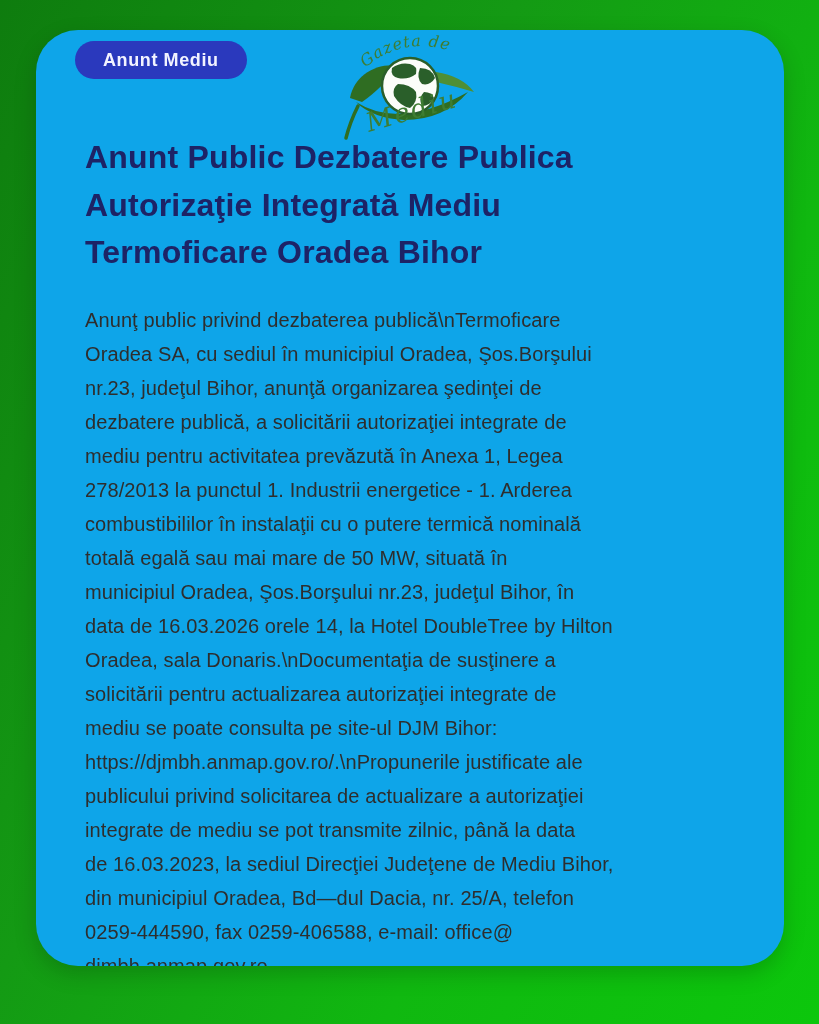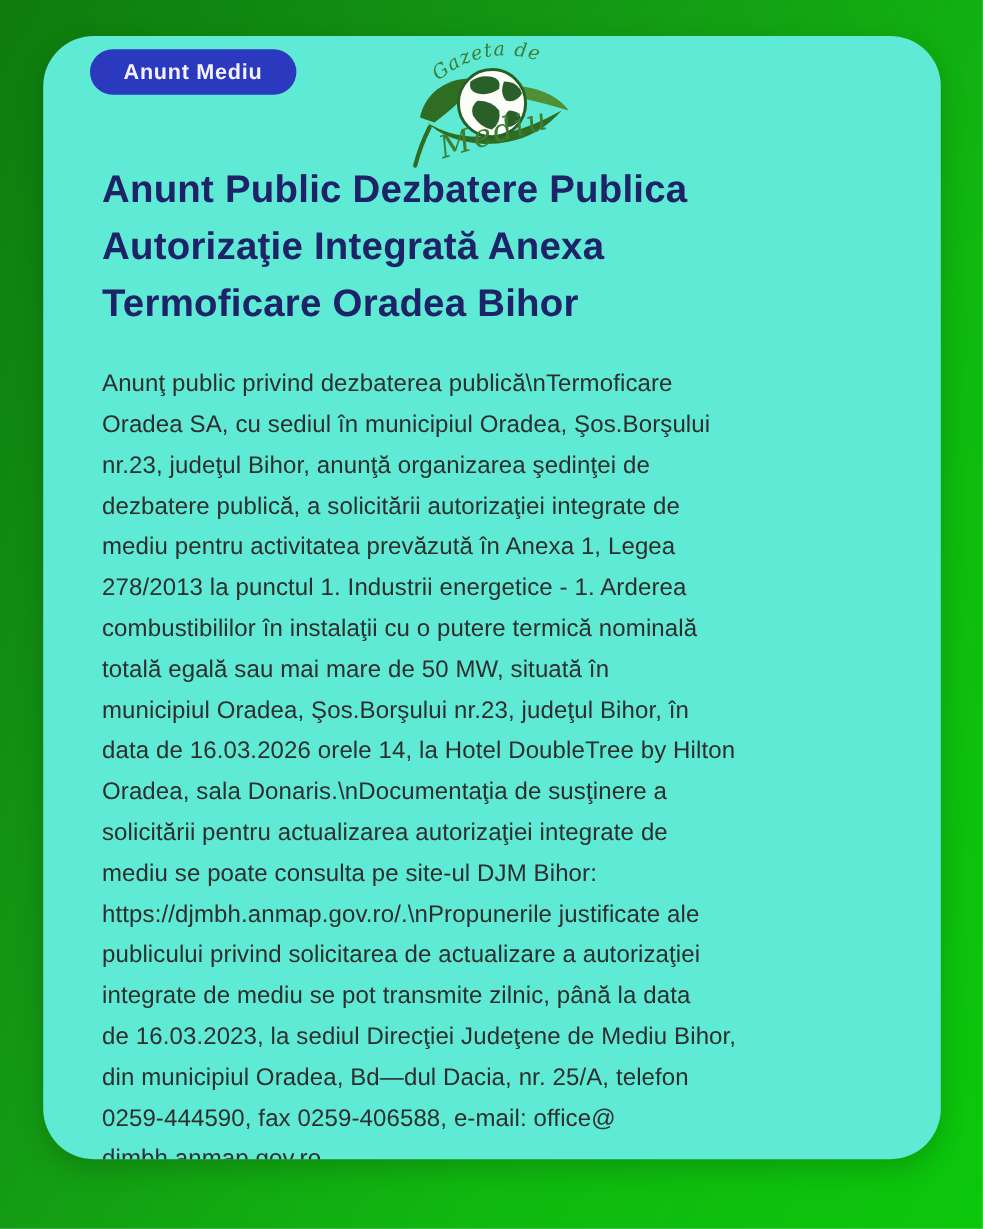--- a/index.html
+++ b/index.html
@@ -5,21 +5,21 @@
   html, body { margin: 0; padding: 0; }
   body {
     width: 819px; height: 1024px;
     font-family: "Liberation Sans", sans-serif;
     overflow: hidden; position: relative;
     background: linear-gradient(118deg, #0e7c0e 0%, #149a14 38%, #10b810 68%, #0cc70c 100%);
   }
   .card {
     position: absolute; left: 36px; top: 30px;
     width: 748px; height: 936px;
-    background: #5eead4; border-radius: 42px;
+    background: #0ea5e9; border-radius: 42px;
     box-shadow: 0 8px 22px rgba(0,0,0,0.18);
     overflow: hidden;
   }
   .tag {
     position: absolute; left: 39px; top: 11px;
     height: 38px; padding: 0 28px;
     background: #2a39bd; color: #f2f3ff;
     border: none; border-radius: 999px;
     font-family: "Liberation Sans", sans-serif;
     font-size: 18px; font-weight: 700; letter-spacing: 0.6px;
@@ -72,21 +72,21 @@
       <text class="logo-arc-text" font-size="16" fill="#3e7d32" letter-spacing="1">
         <textPath href="#arcTop" startOffset="14%">Gazeta de</textPath>
       </text>
       <text class="logo-arc-text" font-size="26" fill="#3e7d32" letter-spacing="2">
         <textPath href="#arcBottom" startOffset="12%">Mediu</textPath>
       </text>
     </svg>
   </div>
 
   <h1 class="heading">Anunt Public Dezbatere Publica
-Autorizaţie Integrată Anexa
+Autorizaţie Integrată Mediu
 Termoficare Oradea Bihor</h1>
 
   <div class="body-text">Anunţ public privind dezbaterea publică\nTermoficare
 Oradea SA, cu sediul în municipiul Oradea, Şos.Borşului
 nr.23, judeţul Bihor, anunţă organizarea şedinţei de
 dezbatere publică, a solicitării autorizaţiei integrate de
 mediu pentru activitatea prevăzută în Anexa 1, Legea
 278/2013 la punctul 1. Industrii energetice - 1. Arderea
 combustibililor în instalaţii cu o putere termică nominală
 totală egală sau mai mare de 50 MW, situată în

